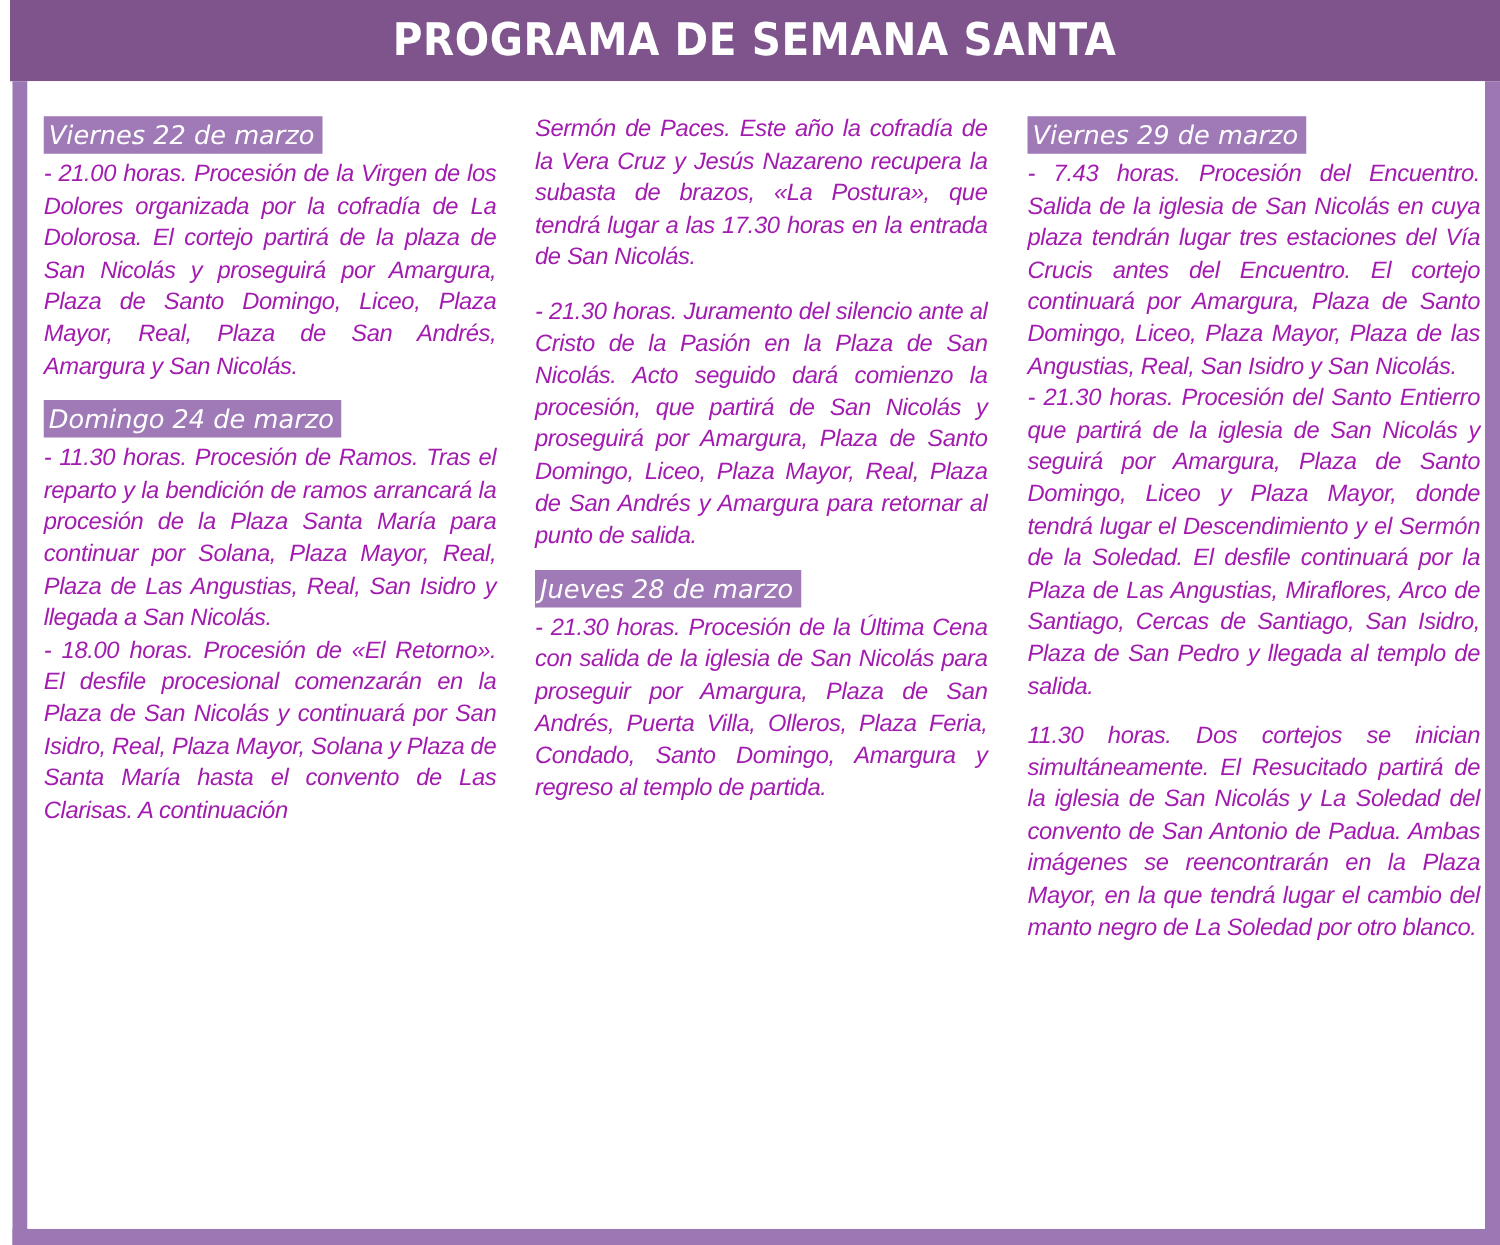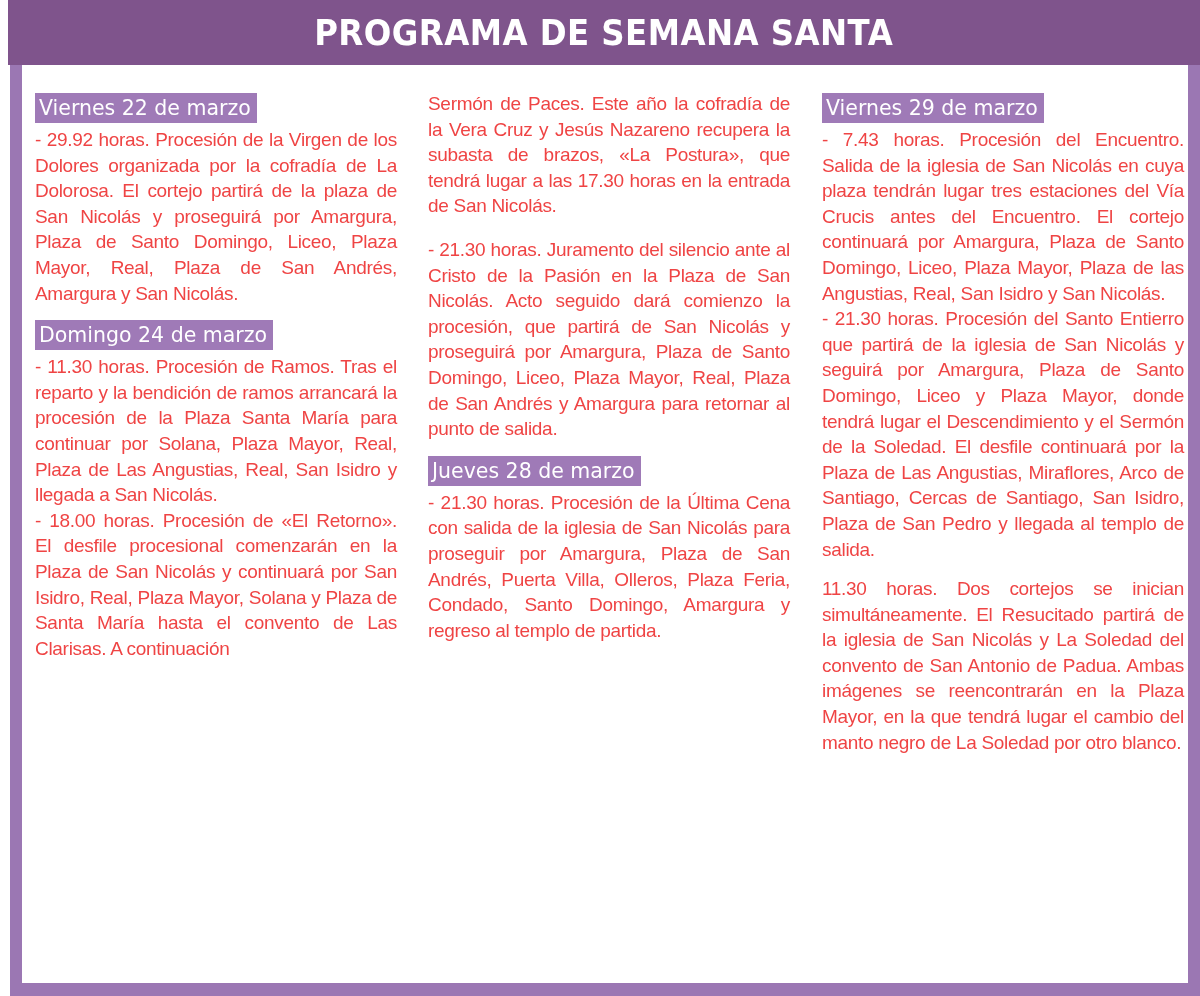--- a/index.html
+++ b/index.html
@@ -8,40 +8,40 @@
   .title-bar h1 { margin:0; color:#ffffff; font-family:"DejaVu Sans", sans-serif; font-weight:bold; font-size:36px; letter-spacing:0.5px; transform:scaleX(0.9); }
   .frame-left { position:absolute; left:10px; top:65px; width:12px; height:931px; background:#9b77b3; }
   .frame-right { position:absolute; left:1188px; top:65px; width:12px; height:931px; background:#9b77b3; }
   .frame-bottom { position:absolute; left:10px; top:983px; width:1190px; height:13px; background:#9b77b3; }
   .panel { position:absolute; left:22px; top:65px; width:1166px; height:918px; background:#ffffff; }
   .col { position:absolute; top:0; width:362px; }
   .col1 { left:13px; top:28px; }
   .col2 { left:406px; top:26px; }
   .col3 { left:800px; top:28px; }
   .date-header { display:inline-block; background:#9f7ab7; color:#ffffff; font-family:"DejaVu Sans", sans-serif; font-size:20.5px; line-height:30px; padding:0 6px 0 4px; margin:0 0 4px 0; white-space:nowrap; }
-  .section { margin-bottom:14px; }
-  .entry { color:#ef4444; font-family:"Liberation Sans", sans-serif; font-size:19px; line-height:25.6px; text-align:justify; letter-spacing:-0.3px; margin:0; hyphens:manual; }
+  .section { margin-bottom:14px;font-style:italic; }
+  .entry { color:#a21caf; font-family:"Liberation Sans", sans-serif; font-size:19px; line-height:25.6px; text-align:justify; letter-spacing:-0.3px; margin:0; hyphens:manual; }
 </style>
 </head>
 <body>
 
 <div class="title-bar">
   <h1>PROGRAMA DE SEMANA SANTA</h1>
 </div>
 
 <div class="frame-left"></div>
 <div class="frame-right"></div>
 <div class="frame-bottom"></div>
 
 <div class="panel">
 
   <div class="col col1">
     <div class="section">
       <div class="date-header">Viernes 22 de marzo</div>
-      <p class="entry">- 29.92 horas. Procesión de  la Virgen de los Dolores organizada por la cofradía de La Dolorosa.  El cortejo partirá de la plaza de San Nicolás y proseguirá por Amargura, Plaza de Santo Domingo, Liceo, Plaza Mayor, Real, Plaza de San Andrés, Amargura y San Nicolás.</p>
+      <p class="entry">- 21.00 horas. Procesión de  la Virgen de los Dolores organizada por la cofradía de La Dolorosa.  El cortejo partirá de la plaza de San Nicolás y proseguirá por Amargura, Plaza de Santo Domingo, Liceo, Plaza Mayor, Real, Plaza de San Andrés, Amargura y San Nicolás.</p>
     </div>
     <div class="section">
       <div class="date-header">Domingo 24 de marzo</div>
       <p class="entry">- 11.30 horas. Procesión de  Ramos. Tras el reparto y la bendición de ramos arrancará la procesión de la Plaza Santa María para continuar por Solana, Plaza Mayor, Real, Plaza de Las Angustias, Real, San Isidro y llegada a San Nicolás.</p>
       <p class="entry">- 18.00 horas. Procesión de «El Retorno». El desfile procesional comenzarán en la Plaza de San Nicolás y continuará por San Isidro, Real, Plaza Mayor, Solana y Plaza de Santa María hasta el convento de Las Clarisas.  A continuación</p>
     </div>
   </div>
 
   <div class="col col2">
     <div class="section" style="margin-bottom:18px;">

